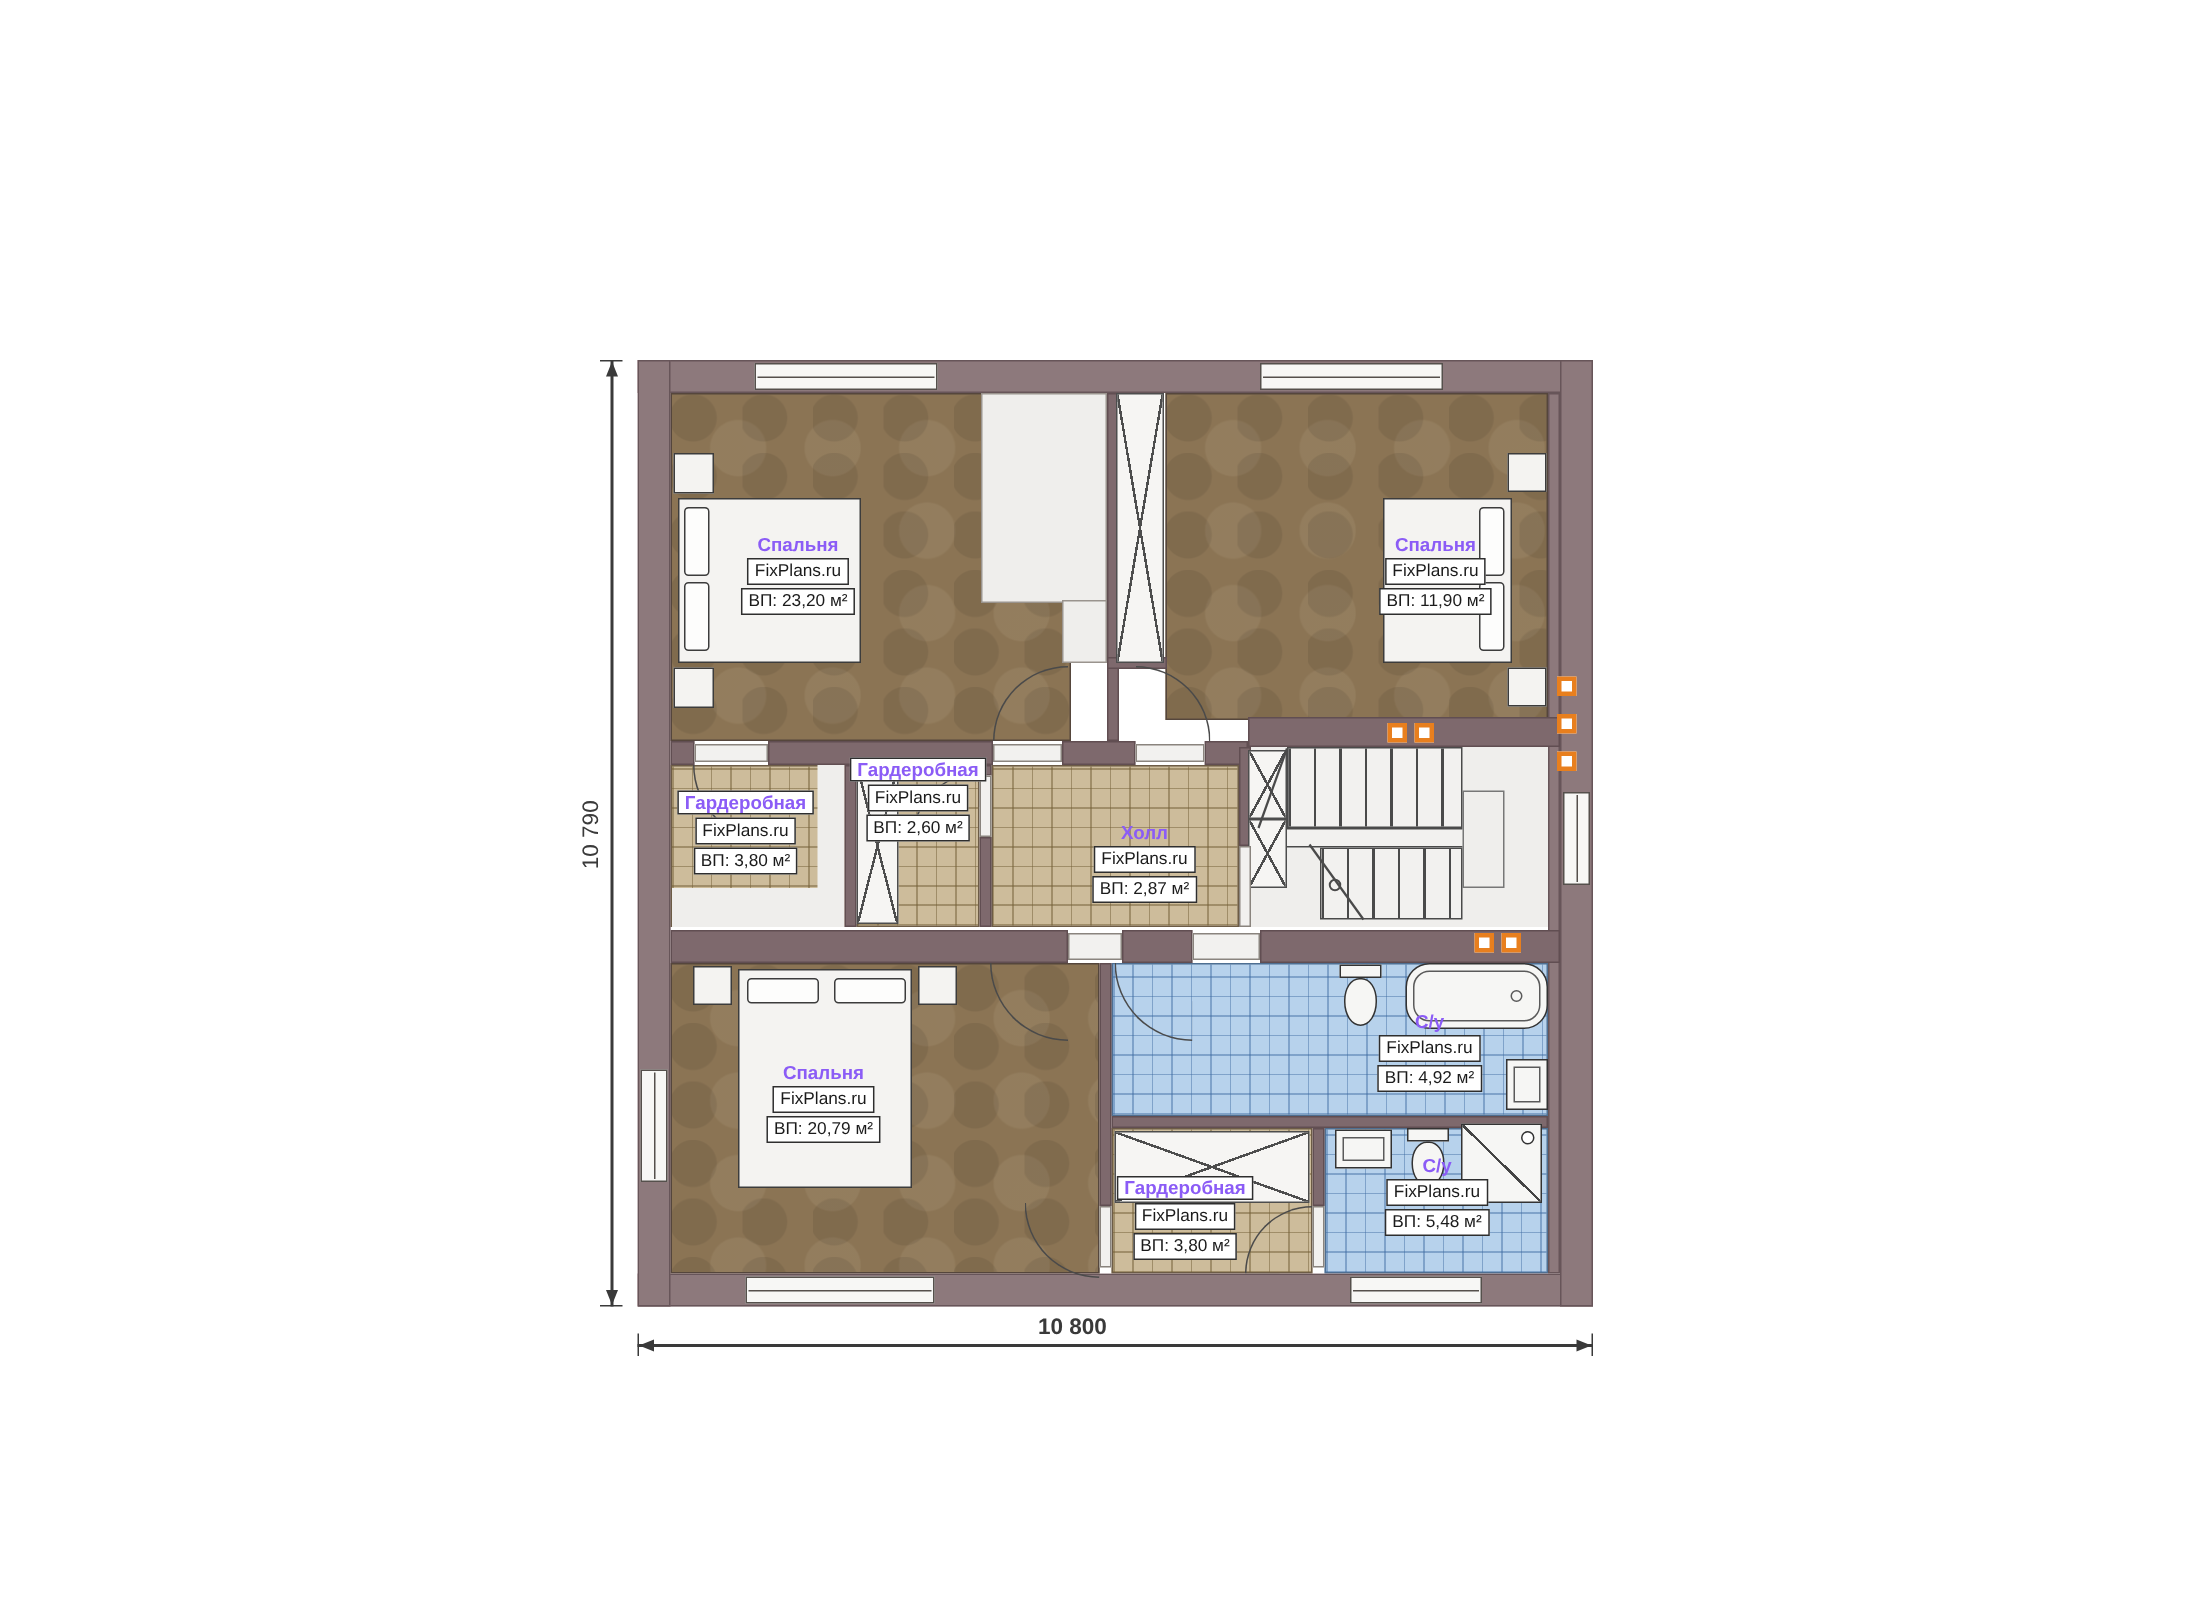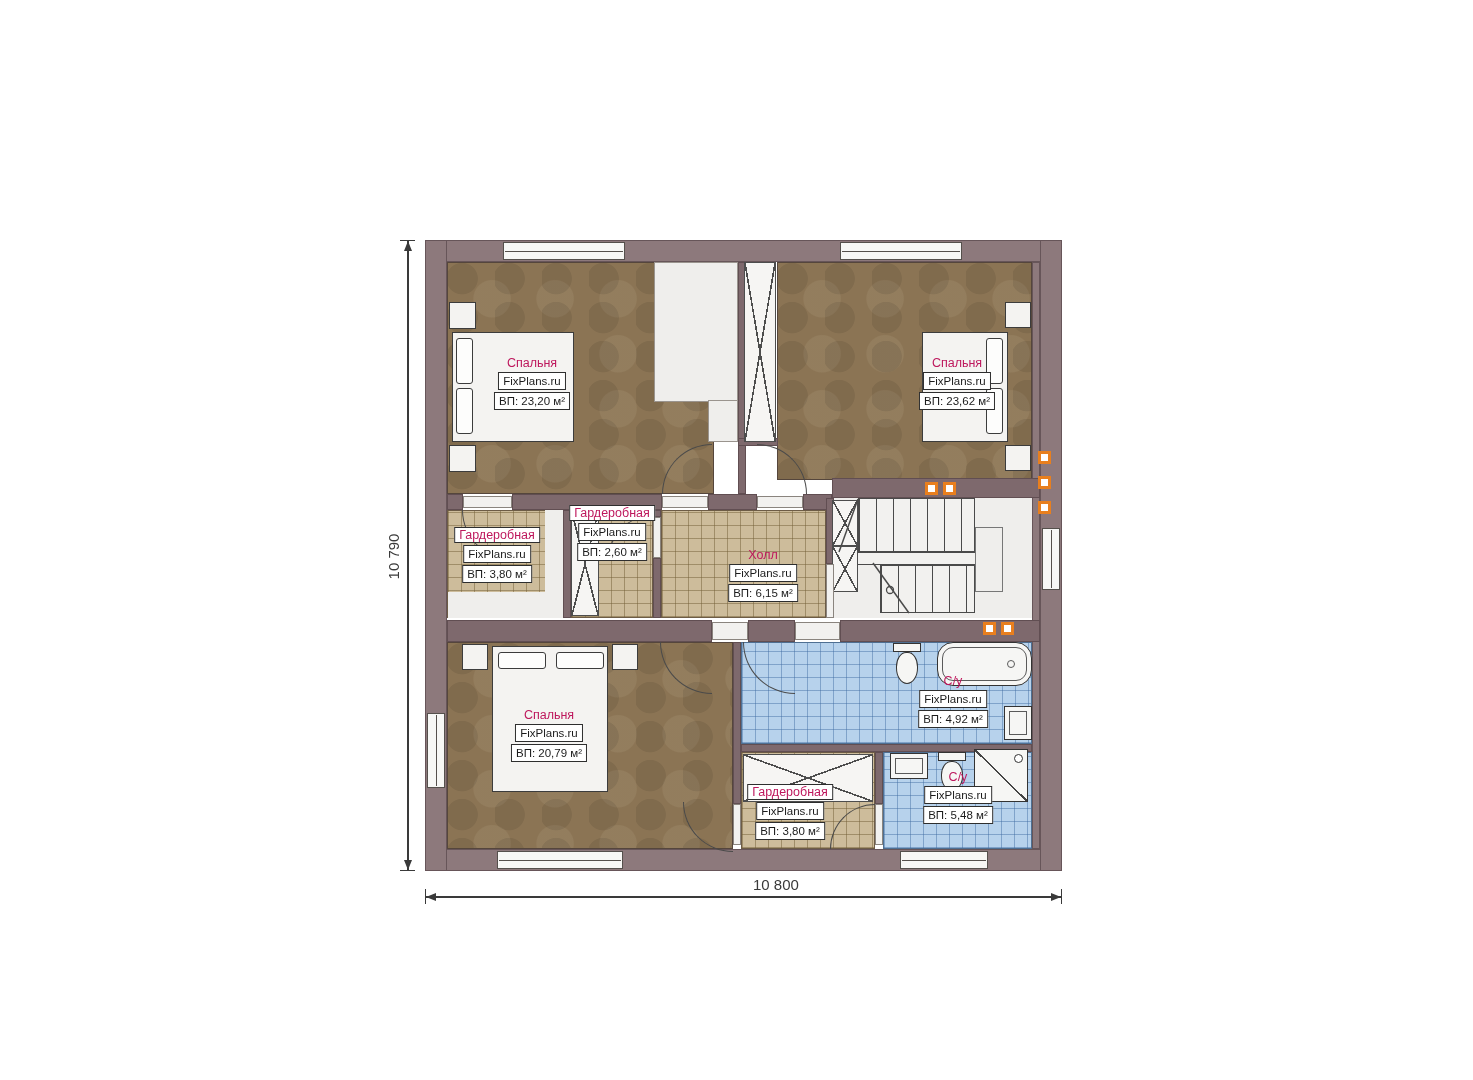--- a/index.html
+++ b/index.html
@@ -54,21 +54,21 @@
   .bowl{position:absolute;background:#f6f6f4;border:1.2px solid #333;border-radius:46% 46% 50% 50%;}
   .sink{position:absolute;background:#f6f6f4;border:1.4px solid #333;}
   .sink::before{content:"";position:absolute;inset:4px;border:1px solid #5a5a5a;}
   .shower{position:absolute;background:#f6f6f4;border:1.6px solid #333;
     background-image:linear-gradient(to top right, transparent calc(50% - 0.8px), #444 calc(50% - 0.8px) calc(50% + 0.8px), transparent calc(50% + 0.8px));}
   .shower::after{content:"";position:absolute;width:7px;height:7px;border:1.2px solid #333;border-radius:50%;right:4px;top:4px;background:#fff;}
   .mk{position:absolute;width:13px;height:13px;background:#fff;border:3px solid var(--marker,#e87f1e);}
   
   .rlabel{position:absolute;display:flex;flex-direction:column;align-items:center;gap:2px;
     transform:translateX(-50%);z-index:30;}
-  .rname{font-size:12.5px;font-weight:normal;color:#be185d;line-height:14px;white-space:nowrap;}
+  .rname{font-size:12.5px;font-weight:bold;color:#8b5cf6;line-height:14px;white-space:nowrap;}
   .rname.boxed{background:#fff;border:1.5px solid #2e2e2e;padding:0 4px;}
   .rbox{background:#ffffff;border:1.5px solid #2e2e2e;font-size:11.5px;padding:0 4px;line-height:16px;
     color:#1b1b1b;white-space:nowrap;}
   
   .dimline{position:absolute;background:#3a3a3a;}
   .dimtext{position:absolute;font-size:15px;color:#3a3a3a;white-space:nowrap;}
   .tick{position:absolute;background:#3a3a3a;}
   .arrowR{position:absolute;width:0;height:0;border-top:4px solid transparent;border-bottom:4px solid transparent;border-left:10px solid #3a3a3a;}
   .arrowL{position:absolute;width:0;height:0;border-top:4px solid transparent;border-bottom:4px solid transparent;border-right:10px solid #3a3a3a;}
   .arrowU{position:absolute;width:0;height:0;border-left:4px solid transparent;border-right:4px solid transparent;border-bottom:10px solid #3a3a3a;}
@@ -196,36 +196,36 @@
   <div class="shower" style="left:974px;top:749px;width:54px;height:53px;"></div>
 
   <div class="rlabel" style="left:532px;top:356px;">
     <div class="rname">Спальня</div>
     <div class="rbox">FixPlans.ru</div>
     <div class="rbox">ВП: 23,20 м²</div>
   </div>
   <div class="rlabel" style="left:957px;top:356px;">
     <div class="rname">Спальня</div>
     <div class="rbox">FixPlans.ru</div>
-    <div class="rbox">ВП: 23,62 м²</div>
+    <div class="rbox">ВП: 11,90 м²</div>
   </div>
   <div class="rlabel" style="left:497px;top:527px;">
     <div class="rname boxed">Гардеробная</div>
     <div class="rbox">FixPlans.ru</div>
     <div class="rbox">ВП: 3,80 м²</div>
   </div>
   <div class="rlabel" style="left:612px;top:505px;">
     <div class="rname boxed">Гардеробная</div>
     <div class="rbox">FixPlans.ru</div>
     <div class="rbox">ВП: 2,60 м²</div>
   </div>
   <div class="rlabel" style="left:763px;top:548px;">
     <div class="rname">Холл</div>
     <div class="rbox">FixPlans.ru</div>
-    <div class="rbox">ВП: 6,15 м²</div>
+    <div class="rbox">ВП: 2,87 м²</div>
   </div>
   <div class="rlabel" style="left:549px;top:708px;">
     <div class="rname">Спальня</div>
     <div class="rbox">FixPlans.ru</div>
     <div class="rbox">ВП: 20,79 м²</div>
   </div>
   <div class="rlabel" style="left:953px;top:674px;">
     <div class="rname">С/у</div>
     <div class="rbox">FixPlans.ru</div>
     <div class="rbox">ВП: 4,92 м²</div>
@@ -239,21 +239,21 @@
     <div class="rname">С/у</div>
     <div class="rbox">FixPlans.ru</div>
     <div class="rbox">ВП: 5,48 м²</div>
   </div>
 
   <div class="dimline" style="left:425px;top:896px;width:637px;height:1.5px;"></div>
   <div class="tick" style="left:425px;top:889px;width:1px;height:15px;"></div>
   <div class="tick" style="left:1061px;top:889px;width:1px;height:15px;"></div>
   <div class="arrowL" style="left:426px;top:893px;"></div>
   <div class="arrowR" style="left:1051px;top:893px;"></div>
-  <div class="dimtext" style="left:753px;top:876px;">10 800</div>
+  <div class="dimtext" style="left:692px;top:876px;font-weight:bold;">10 800</div>
 
   <div class="dimline" style="left:407px;top:240px;width:1.5px;height:631px;"></div>
   <div class="tick" style="left:400px;top:240px;width:15px;height:1px;"></div>
   <div class="tick" style="left:400px;top:870px;width:15px;height:1px;"></div>
   <div class="arrowU" style="left:404px;top:241px;"></div>
   <div class="arrowD" style="left:404px;top:860px;"></div>
   <div class="dimtext" style="left:371px;top:548px;transform:rotate(-90deg);transform-origin:center;">10 790</div>
 
 </div>
 

